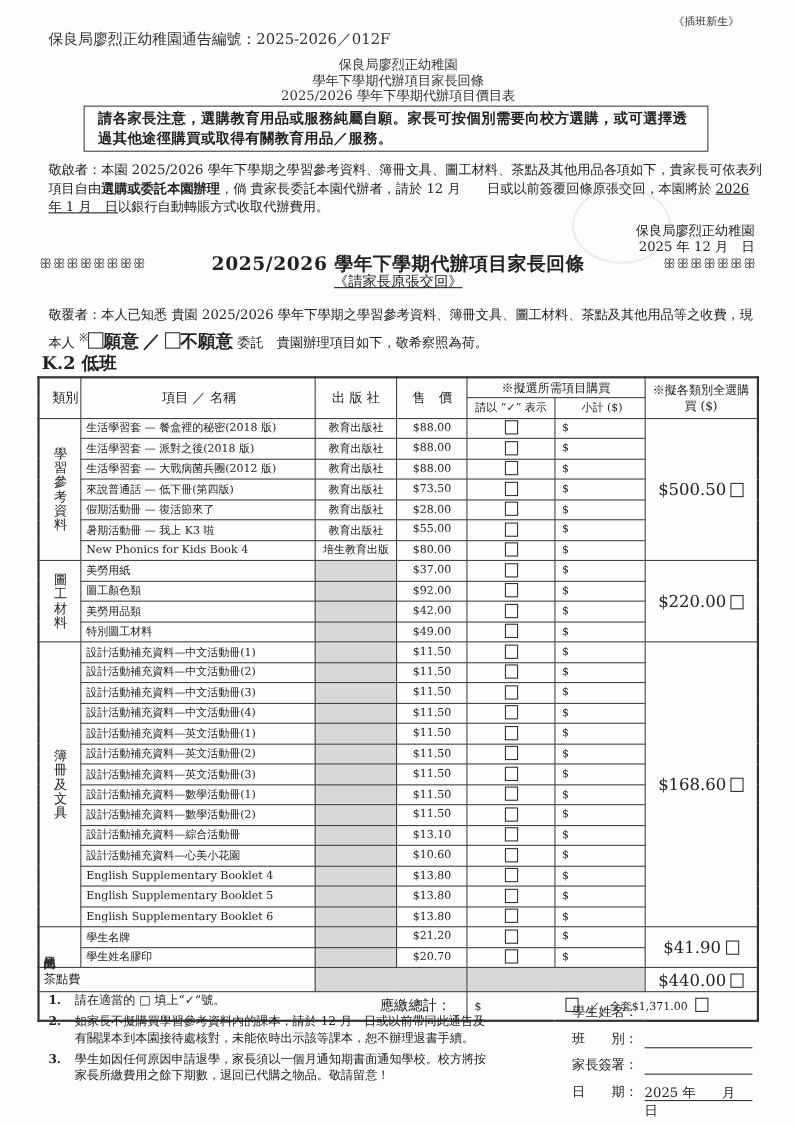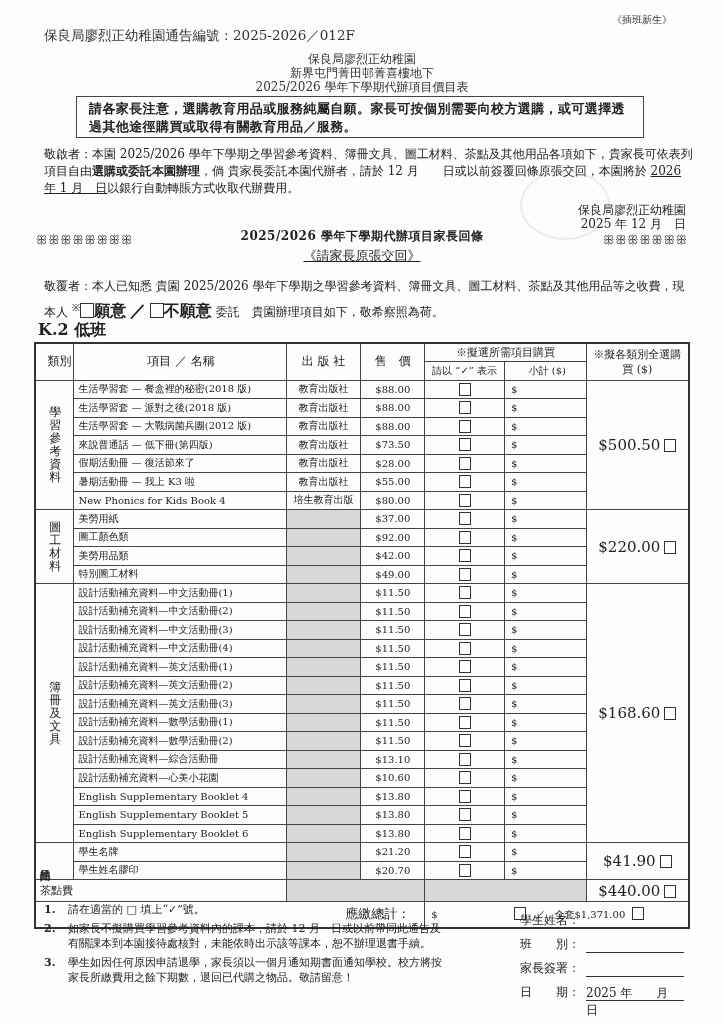--- a/index.html
+++ b/index.html
@@ -6,21 +6,21 @@
   body { width: 724px; height: 1024px; background: #fdfdfb; font-family: "DejaVu Serif", "Liberation Serif", serif; color: #222; position: relative; overflow: hidden; }
   .abs { position: absolute; }
   .tag { right: 52px; top: 13px; font-size: 10px; color: #333; text-align: right; }
   .notice-no { left: 44px; top: 27px; font-size: 13.5px; color: #333; }
   .center-head { left: 0; width: 724px; top: 52px; text-align: center; font-size: 12px; line-height: 14px; color: #333; }
   .boxed { left: 76px; top: 96px; width: 568px; height: 42px; border: 1.5px solid #444; padding: 3px 12px; font-size: 13px; line-height: 18px; font-weight: bold; letter-spacing: 0.4px; }
   .para { left: 44px; top: 146px; width: 650px; font-size: 12px; line-height: 17px; }
   .para u { text-decoration: underline; }
   .stamp { left: 520px; top: 170px; width: 90px; height: 70px; border-radius: 50%; border: 2px solid rgba(150,160,200,0.18); }
   .sign-org { right: 38px; top: 203px; text-align: right; font-size: 12px; line-height: 14px; }
-  .reply-title { left: 0; width: 724px; top: 228px; text-align: center; font-size: 12px; font-weight: bold; letter-spacing: 0.5px; }
+  .reply-title { left: 0; width: 724px; top: 228px; text-align: center; font-size: 17px; font-weight: bold; letter-spacing: 0.5px; }
   .deco { top: 233px; font-size: 12px; letter-spacing: 1px; color: #333; }
   .reply-sub { left: 0; width: 724px; top: 247px; text-align: center; font-size: 13px; text-decoration: underline; }
   .reply-para { left: 44px; top: 275px; width: 650px; font-size: 12px; line-height: 22px; }
   .reply-para .big { font-size: 16px; font-weight: bold; margin-top: 12px; }
   .chk { display: inline-block; width: 12px; height: 13px; border: 1.3px solid #333; vertical-align: -2px; background: #fff; }
   .chk.lg { width: 14px; height: 15px; }
   .class-title { left: 38px; top: 320px; font-size: 16px; font-weight: bold; }
 
   table.main { position: absolute; left: 34px; top: 342px; width: 656px; border-collapse: collapse; font-size: 10px; }
   table.main td, table.main th { border: 1px solid #444; padding: 0 2px; height: 18.5px; font-weight: normal; }
@@ -47,21 +47,21 @@
   .fields .lab { width: 66px; flex: none; }
   .fields .line { flex: 1; border-bottom: 1px solid #333; height: 16px; font-size: 12px; }
 </style>
 </head>
 <body>
 
 <div class="abs tag">《插班新生》</div>
 <div class="abs notice-no">保良局廖烈正幼稚園通告編號：2025-2026／012F</div>
 <div class="abs center-head">
   <div>保良局廖烈正幼稚園</div>
-  <div>新界屯門菁田邨菁喜樓地下</div>
+  <div>學年下學期代辦項目家長回條</div>
   <div>2025/2026 學年下學期代辦項目價目表</div>
 </div>
 <div class="abs boxed">請各家長注意，選購教育用品或服務純屬自願。家長可按個別需要向校方選購，或可選擇透過其他途徑購買或取得有關教育用品／服務。</div>
 
 <div class="abs para">
   <span>敬啟者：本園 2025/2026 學年下學期之學習參考資料、簿冊文具、圖工材料、茶點及其他用品各項如下，貴家長可依表列項目自由</span><b>選購或委託本園辦理</b><span>，倘 貴家長委託本園代辦者，請於 12 月　　日或以前簽覆回條原張交回，本園將於 </span><u>2026 年 1 月　日</u><span>以銀行自動轉賬方式收取代辦費用。</span>
 </div>
 
 <div class="abs stamp"></div>
 <div class="abs sign-org">

